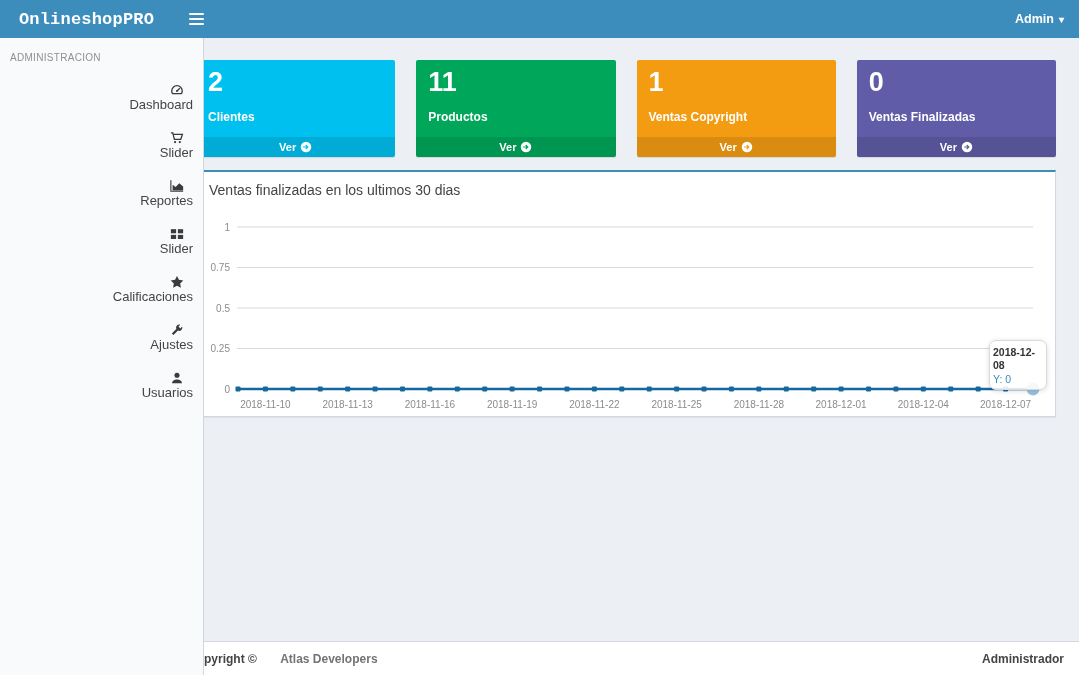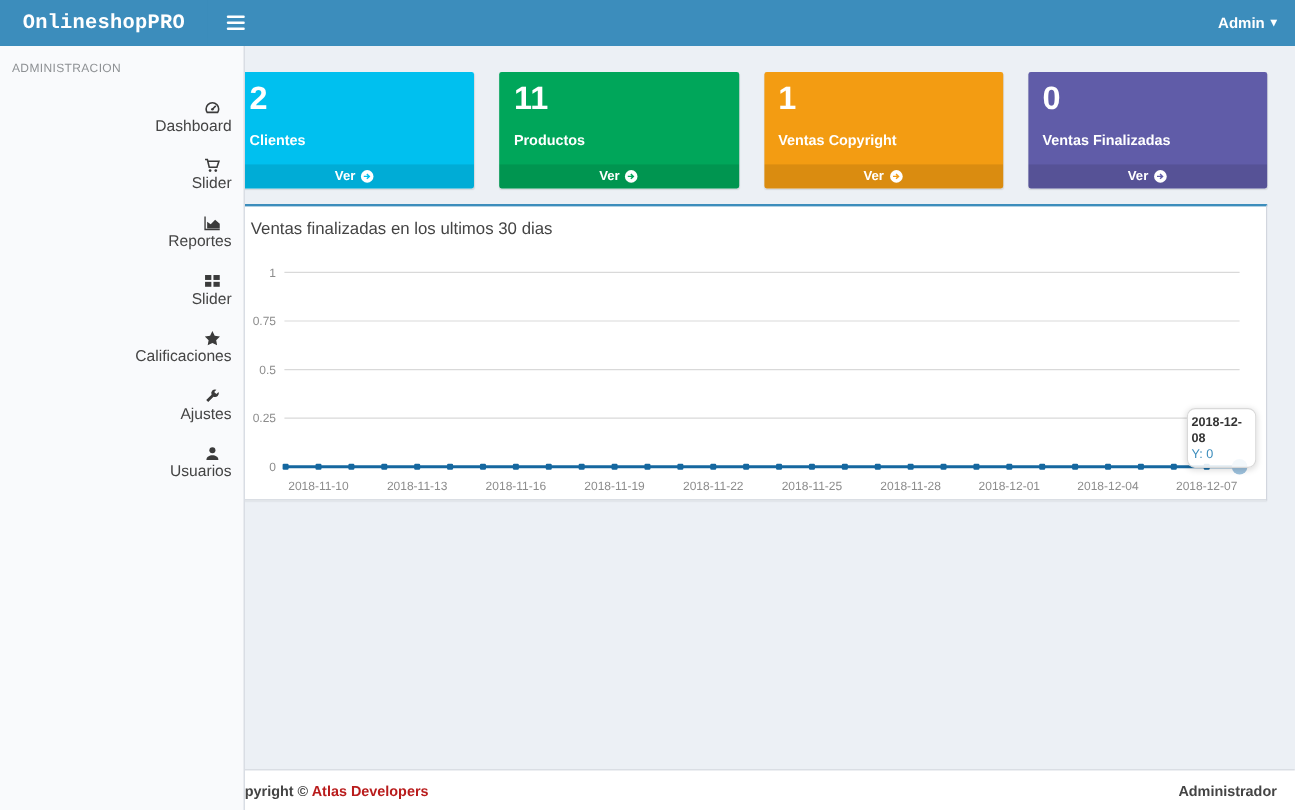--- a/index.html
+++ b/index.html
@@ -53,21 +53,21 @@
     border:1px solid #d9d9d9; border-radius:7px; box-shadow:0 1px 5px rgba(0,0,0,.15);
     text-align:left; padding:5px 3px 4px; z-index:5; }
   .tt-date { font-size:10.5px; font-weight:bold; color:#333; line-height:1.25; word-break:break-word; }
   .tt-val { font-size:10.5px; color:#3c8dbc; margin-top:1px; }
 
   
   .footer { position:fixed; left:173px; right:0; bottom:0; height:34px; background:#fff;
     border-top:1px solid #d2d6de; display:flex; align-items:center; justify-content:space-between;
     padding:0 15px; font-size:12px; color:#444; z-index:30; }
   .footer .left strong { color:#444; }
-  .footer a { color:#b91c1c; text-decoration:none; font-weight:bold; cursor:pointer; }
+  .footer a { color:#737373; text-decoration:none; font-weight:bold; cursor:pointer;margin-left:20px; }
   .footer .right { font-weight:bold; }
 </style>
 </head>
 <body>
 
 <div class="header">
   <div class="brand">OnlineshopPRO</div>
   <div class="navbar">
     <div class="hamburger">
       <span></span>

